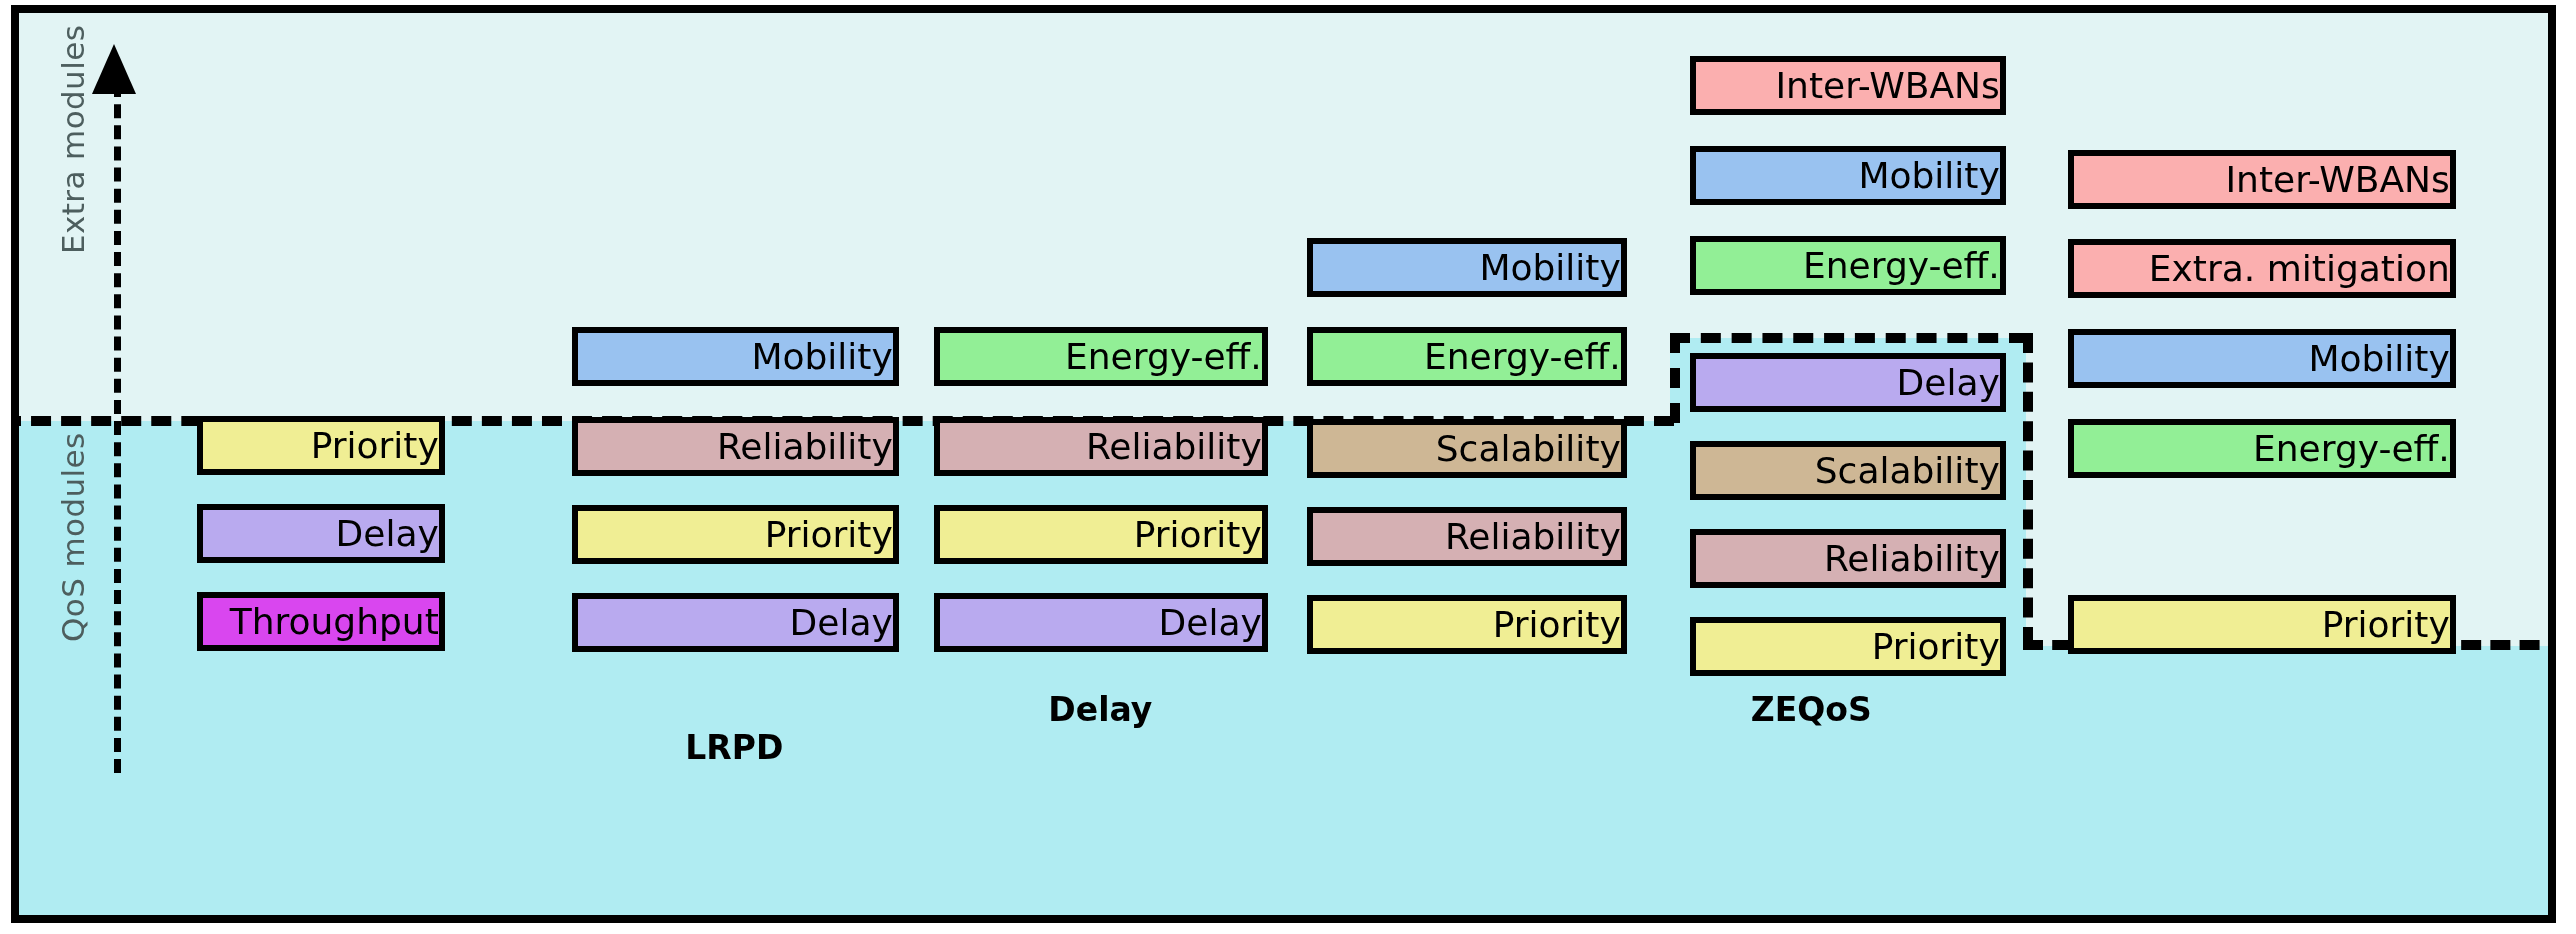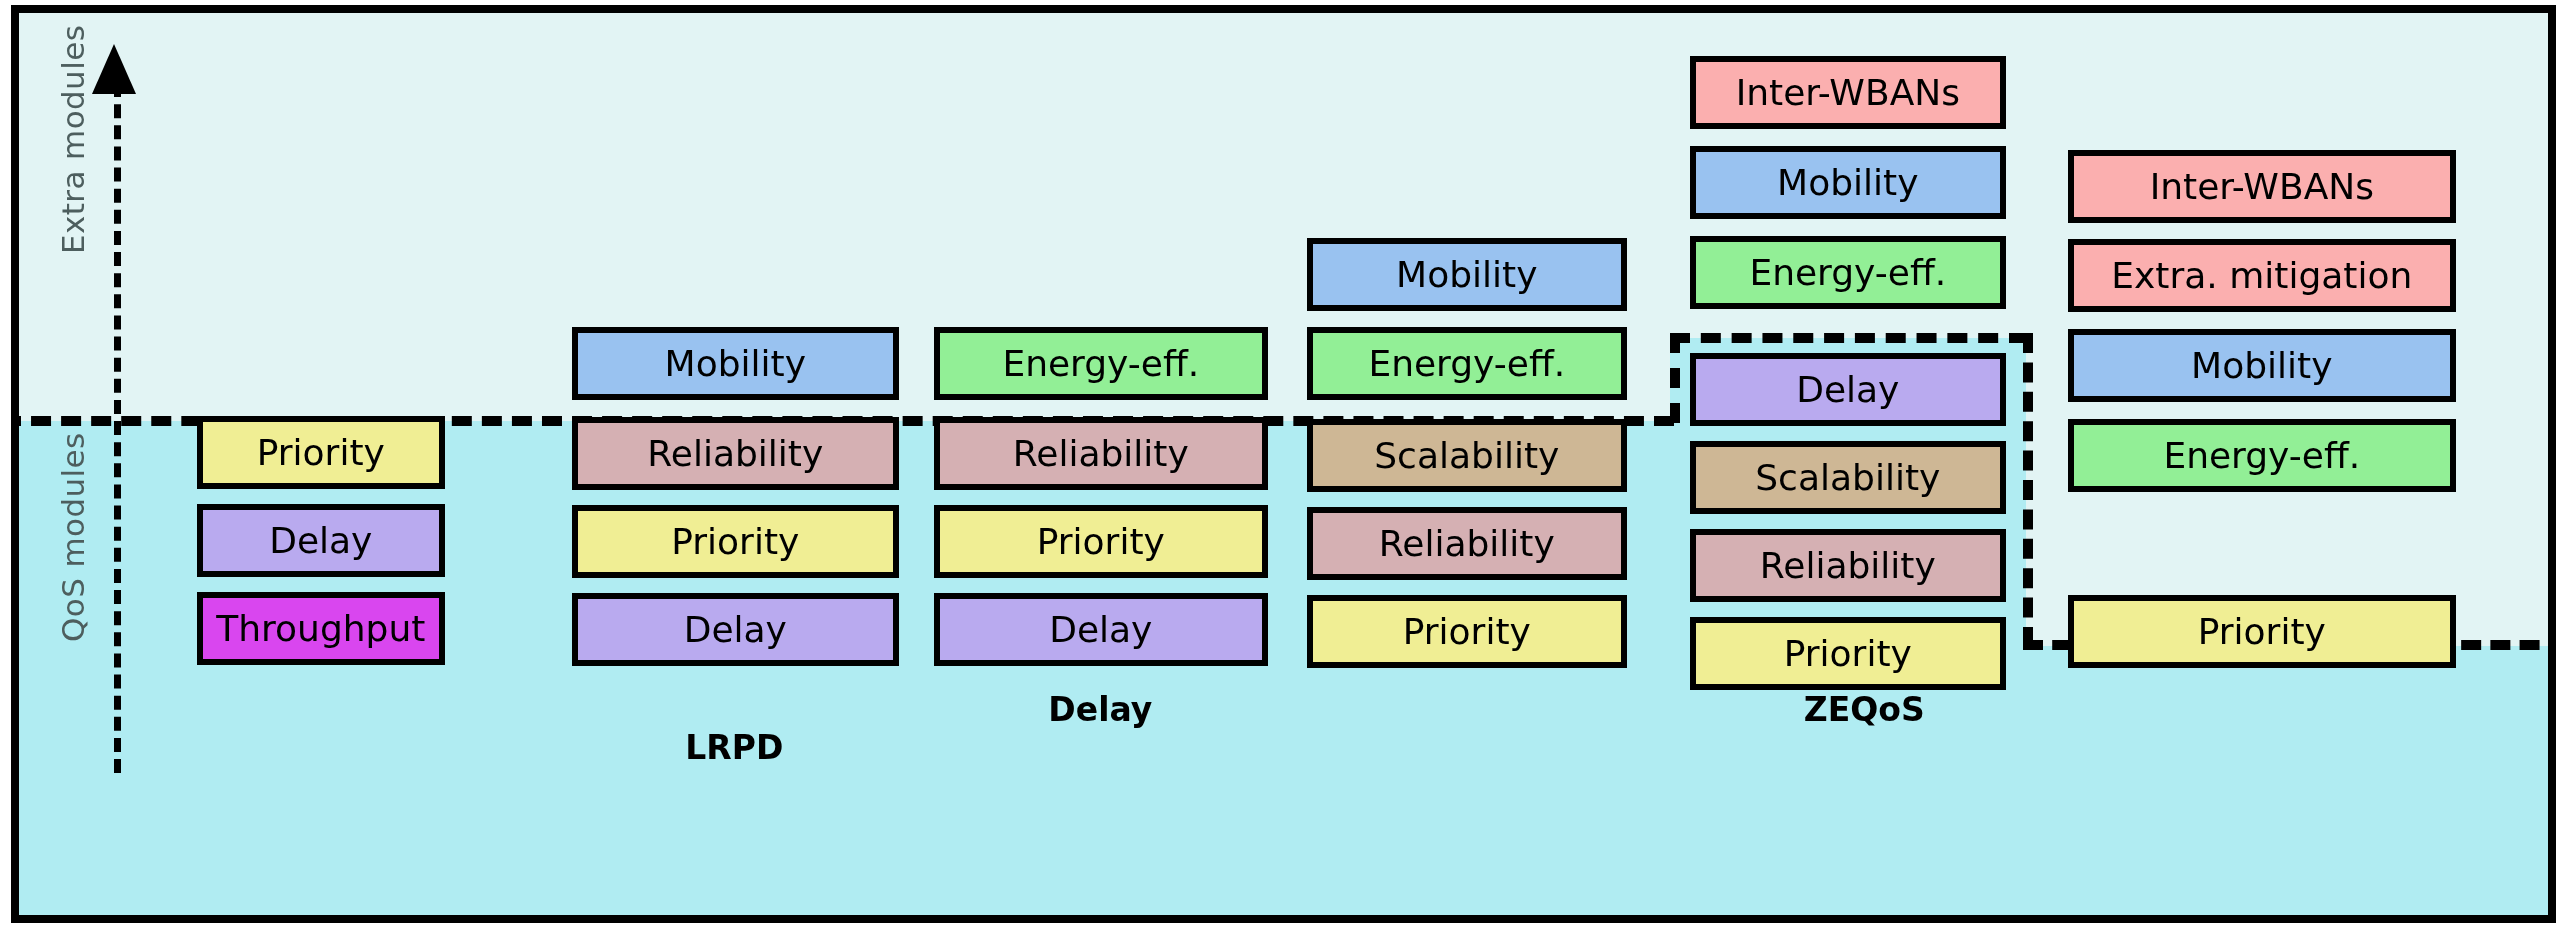--- a/index.html
+++ b/index.html
@@ -86,26 +86,26 @@
   #label-extra{left:36px;top:241px;}
   #label-qos{left:36px;top:629px;}
 
   
   .col{
     position:absolute;
     width:248px;
   }
   .box{
     position:absolute;
-    height:73px;
+    height:59px;
     border:6.3px solid #000000;
     box-sizing:border-box;
     display:flex;
     align-items:center;
-    justify-content:center;
+    justify-content:flex-end;
     font-size:36px;
     color:#000000;
     white-space:nowrap;
   }
 
   
   .proto{
     position:absolute;
     width:305px;
     text-align:center;
@@ -219,21 +219,21 @@
       <div class="box" style="top:428px;width:316px;background:#ceb795;">
           <span>Scalability</span>
         </div>
       <div class="box" style="top:516px;width:316px;background:#d5b0b3;">
           <span>Reliability</span>
         </div>
       <div class="box" style="top:604px;width:316px;background:#f0ee94;">
           <span>Priority</span>
         </div>
     </div>
-    <div class="proto" style="left:1693px;top:676px;">
+    <div class="proto" style="left:1640px;top:676px;">
       <div>ZEQoS</div>
     </div>
 
     <div class="col" style="left:2049px;">
       <div class="box" style="top:137px;width:388px;background:#fbafaf;">
           <span>Inter-WBANs</span>
         </div>
       <div class="box" style="top:226px;width:388px;background:#fbafaf;">
           <span>Extra. mitigation</span>
         </div>

